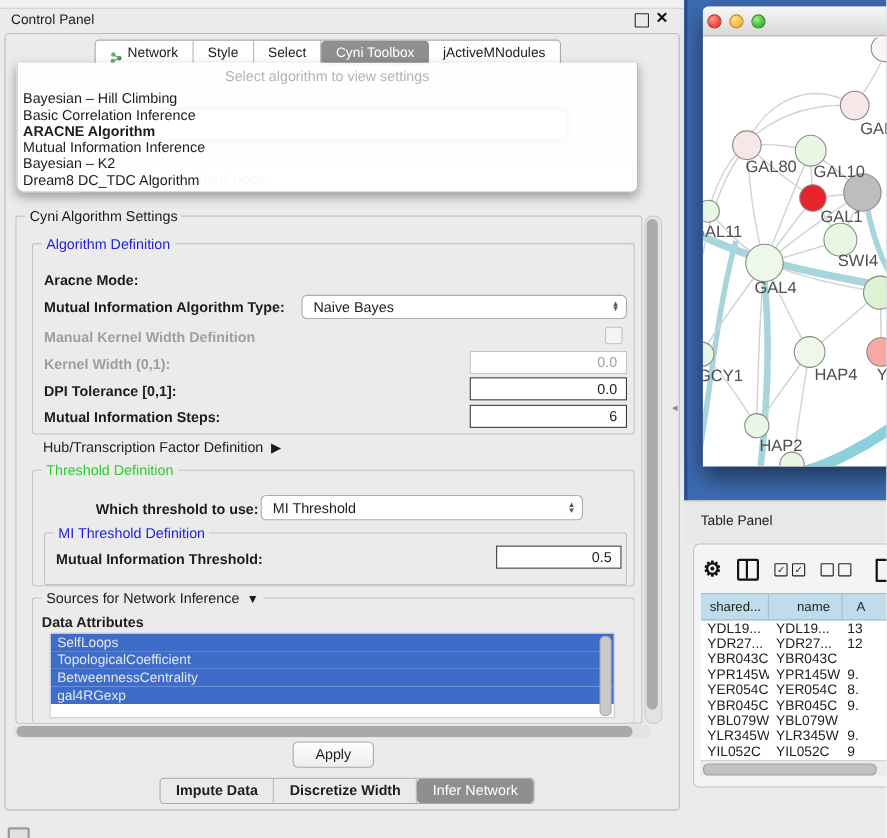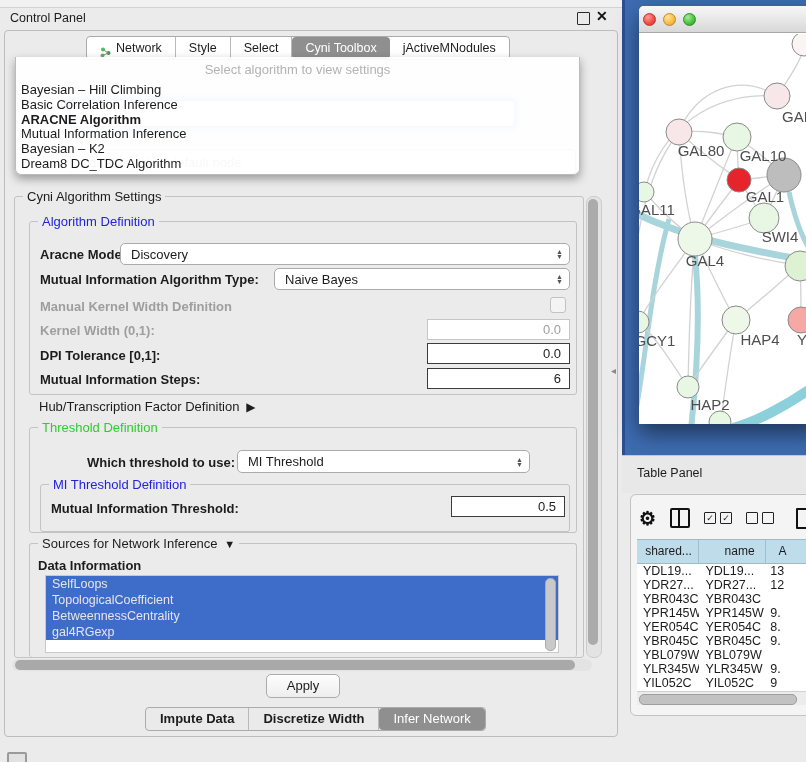--- a/index.html
+++ b/index.html
@@ -169,27 +169,20 @@
       </div>
   </div>
 
   <div id="cyni-group" class="abs group">
     <span class="gtitle">Cyni Algorithm Settings</span>
 
     <div id="algdef-group" class="abs group">
       <span class="gtitle blue">Algorithm Definition</span>
 
       <div class="abs lbl" style="left:10px;top:25px;">Aracne Mode:</div>
-      <div class="abs combo" style="left:90px;top:21px;width:450px;height:22px;">
-        <span>Discovery</span>
-        <span class="stepper">
-            <span>▲</span>
-            <span>▼</span>
-          </span>
-      </div>
 
       <div class="abs lbl" style="left:10px;top:50px;">Mutual Information Algorithm Type:</div>
       <div class="abs combo" style="left:244px;top:46px;width:296px;height:22px;">
         <span>Naive Bayes</span>
         <span class="stepper">
             <span>▲</span>
             <span>▼</span>
           </span>
       </div>
 
@@ -228,21 +221,21 @@
         <div class="abs lbl" style="left:10px;top:16px;">Mutual Information Threshold:</div>
         <div class="abs field strong" style="left:410px;top:11px;width:114px;height:21px;">0.5</div>
       </div>
     </div>
 
     <div id="src-group" class="abs group">
       <span class="gtitle">
         <span>Sources for Network Inference</span>
         <span style="font-size:11px;">&nbsp;▼</span>
       </span>
-      <div class="abs lbl" style="left:8px;top:14px;">Data Information</div>
+      <div class="abs lbl" style="left:8px;top:14px;">Data Attributes</div>
     </div>
 
     <div id="attr-list" class="abs">
       <div class="attr-item">SelfLoops</div>
         <div class="attr-item">TopologicalCoefficient</div>
         <div class="attr-item">BetweennessCentrality</div>
         <div class="attr-item">gal4RGexp</div>
         <div id="attr-scroll"></div>
     </div>
   </div>

